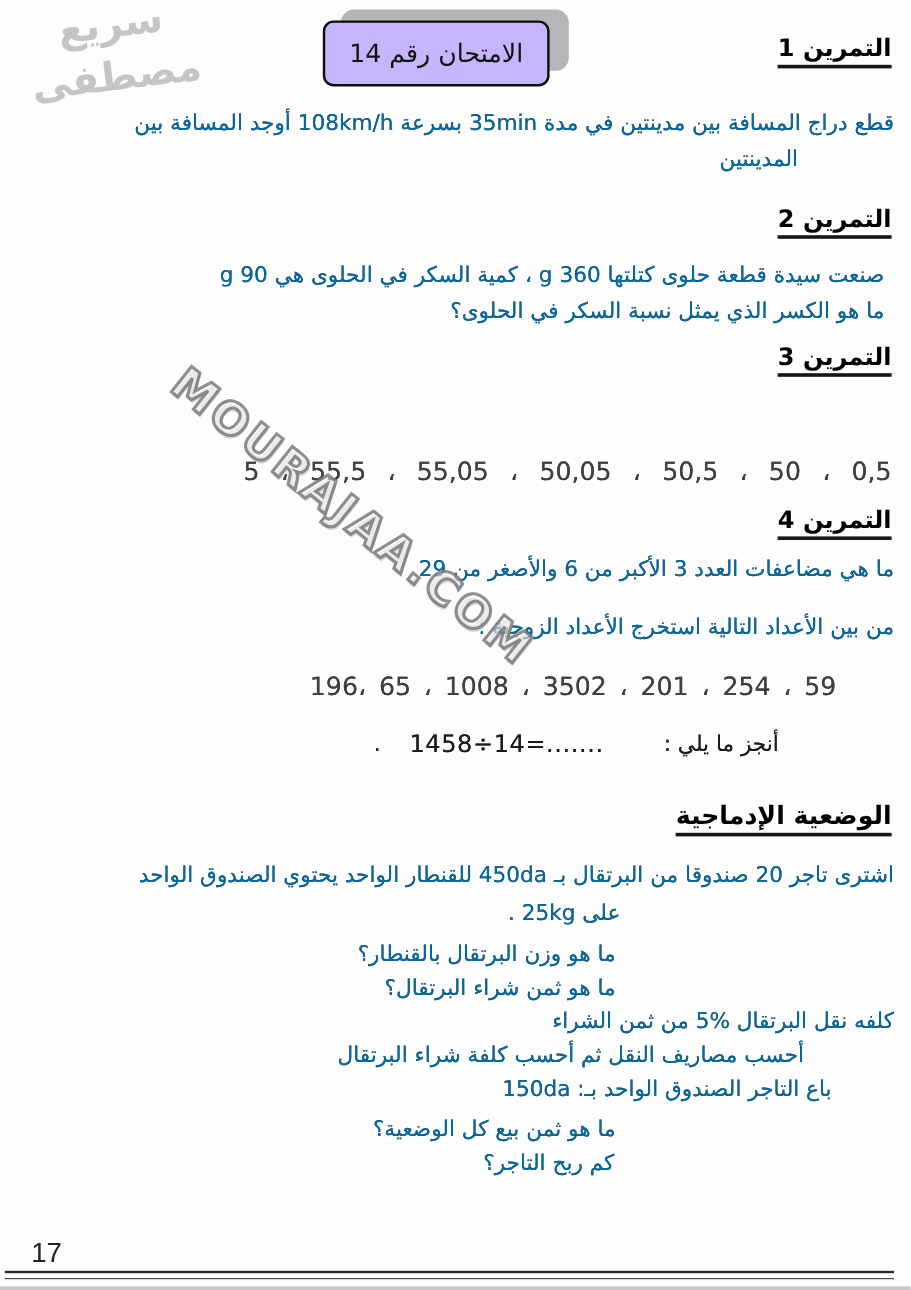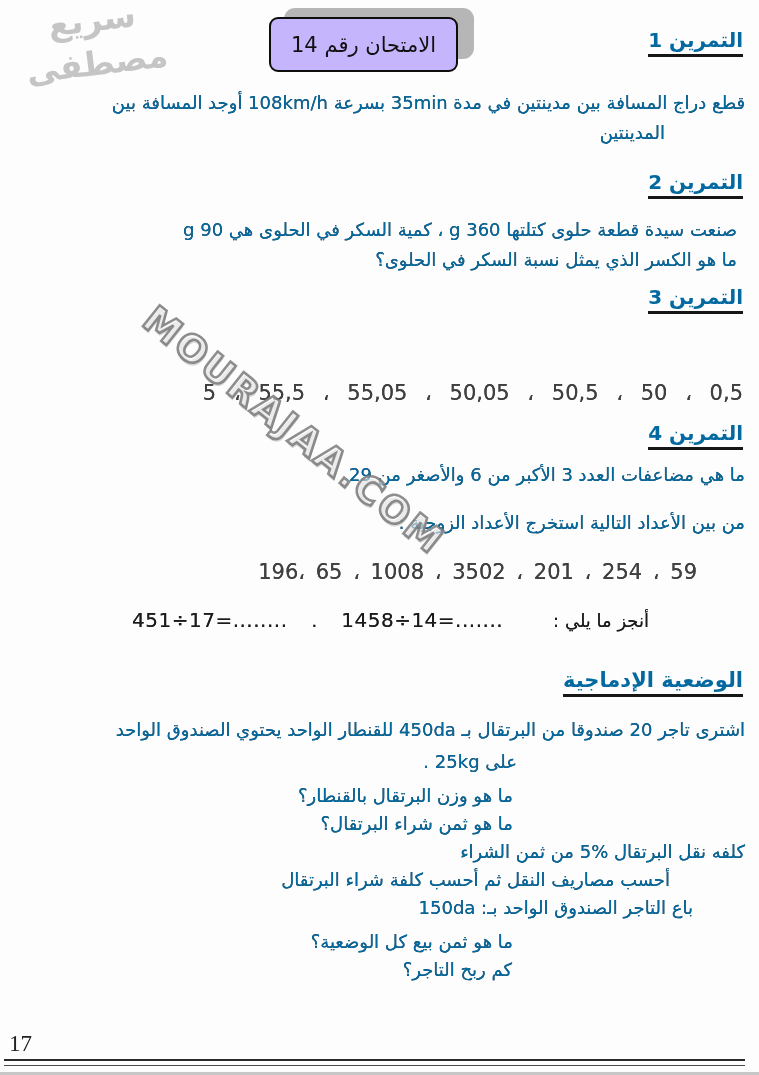--- a/index.html
+++ b/index.html
@@ -39,21 +39,21 @@
     font-size:37px;font-weight:bold;letter-spacing:3px;
     color:rgba(255,255,255,0.5);
     -webkit-text-stroke:2.6px rgba(122,122,122,0.85);
     text-shadow:2px 2px 0 rgba(140,140,140,0.35);
     transform:rotate(38.5deg);transform-origin:0 50%;
     z-index:9;user-select:none;white-space:nowrap;
   }
   
   .ht{
     position:absolute;right:16px;direction:rtl;text-align:right;
-    font-size:20px;font-weight:bold;color:#0369a1;z-index:3;
+    font-size:20px;font-weight:bold;color:#000000;z-index:3;
   }
   .ht .u{border-bottom:3px solid #161616;padding-bottom:2px;display:inline-block;}
   .ht.big{font-size:21px;}
   
   .para{
     position:absolute;right:14px;left:10px;
     direction:rtl;text-align:right;
     font-size:18px;color:#0369a1;z-index:3;
     text-shadow:0 0 .5px #3a3a3a;
   }
@@ -69,22 +69,22 @@
     position:absolute;right:14px;left:10px;top:608px;
     direction:rtl;display:flex;align-items:center;
     padding-right:96px;box-sizing:border-box;
     font-size:18px;z-index:3;text-shadow:0 0 .4px #444;
   }
   .divrow .lbl{margin-left:50px;}
   .divrow .expr{direction:ltr;unicode-bidi:embed;font-size:20px;margin-left:24px;letter-spacing:.5px;}
   .divrow .sep{margin-left:24px;}
   
   .pagenum{
-    position:absolute;left:9px;top:1031px;
-    font-family:Liberation Serif, serif;font-size:23px;color:#222;z-index:3;
+    position:absolute;left:26px;top:1031px;
+    font-family:Liberation Sans, sans-serif;font-size:23px;color:#222;z-index:3;
   }
   .rule{
     position:absolute;left:4px;right:14px;top:1059px;height:4px;
     border-top:2.5px solid #2a2a2a;border-bottom:1.2px solid #4a4a4a;z-index:3;
   }
   .bstrip{
     position:absolute;left:0;right:0;bottom:0;height:3px;
     background:#9a9a9a;opacity:.55;
   }
 </style>
@@ -127,21 +127,20 @@
     <span class="u">التمرين 4</span>
   </div>
   <div class="para" style="top:464px">ما هي مضاعفات العدد 3 الأكبر من 6 والأصغر من 29</div>
   <div class="para" style="top:512px">من بين الأعداد التالية استخرج الأعداد الزوجية :</div>
   <div class="nums" style="top:560px;word-spacing:4px;padding-right:48px">59 ، 254 ، 201 ، 3502 ، 1008 ، 65 ،196</div>
 
   <div class="divrow">
     <span class="lbl">أنجز ما يلي :</span>
     <span class="expr">1458÷14=.......</span>
     <span class="sep">.</span>
-    <span class="expr">451÷17=........</span>
   </div>
 
   <div class="ht big" style="top:668px">
     <span class="u">الوضعية الإدماجية</span>
   </div>
   <div class="para" style="top:716px">
     <div class="iline">اشترى تاجر 20 صندوقا من البرتقال بـ 450da للقنطار الواحد يحتوي الصندوق الواحد</div>
     <div class="iline" style="margin-top:4px;padding-right:228px">على 25kg .</div>
     <div class="iline" style="margin-top:6px;padding-right:232px">ما هو وزن البرتقال بالقنطار؟</div>
     <div class="iline" style="padding-right:232px">ما هو ثمن شراء البرتقال؟</div>

